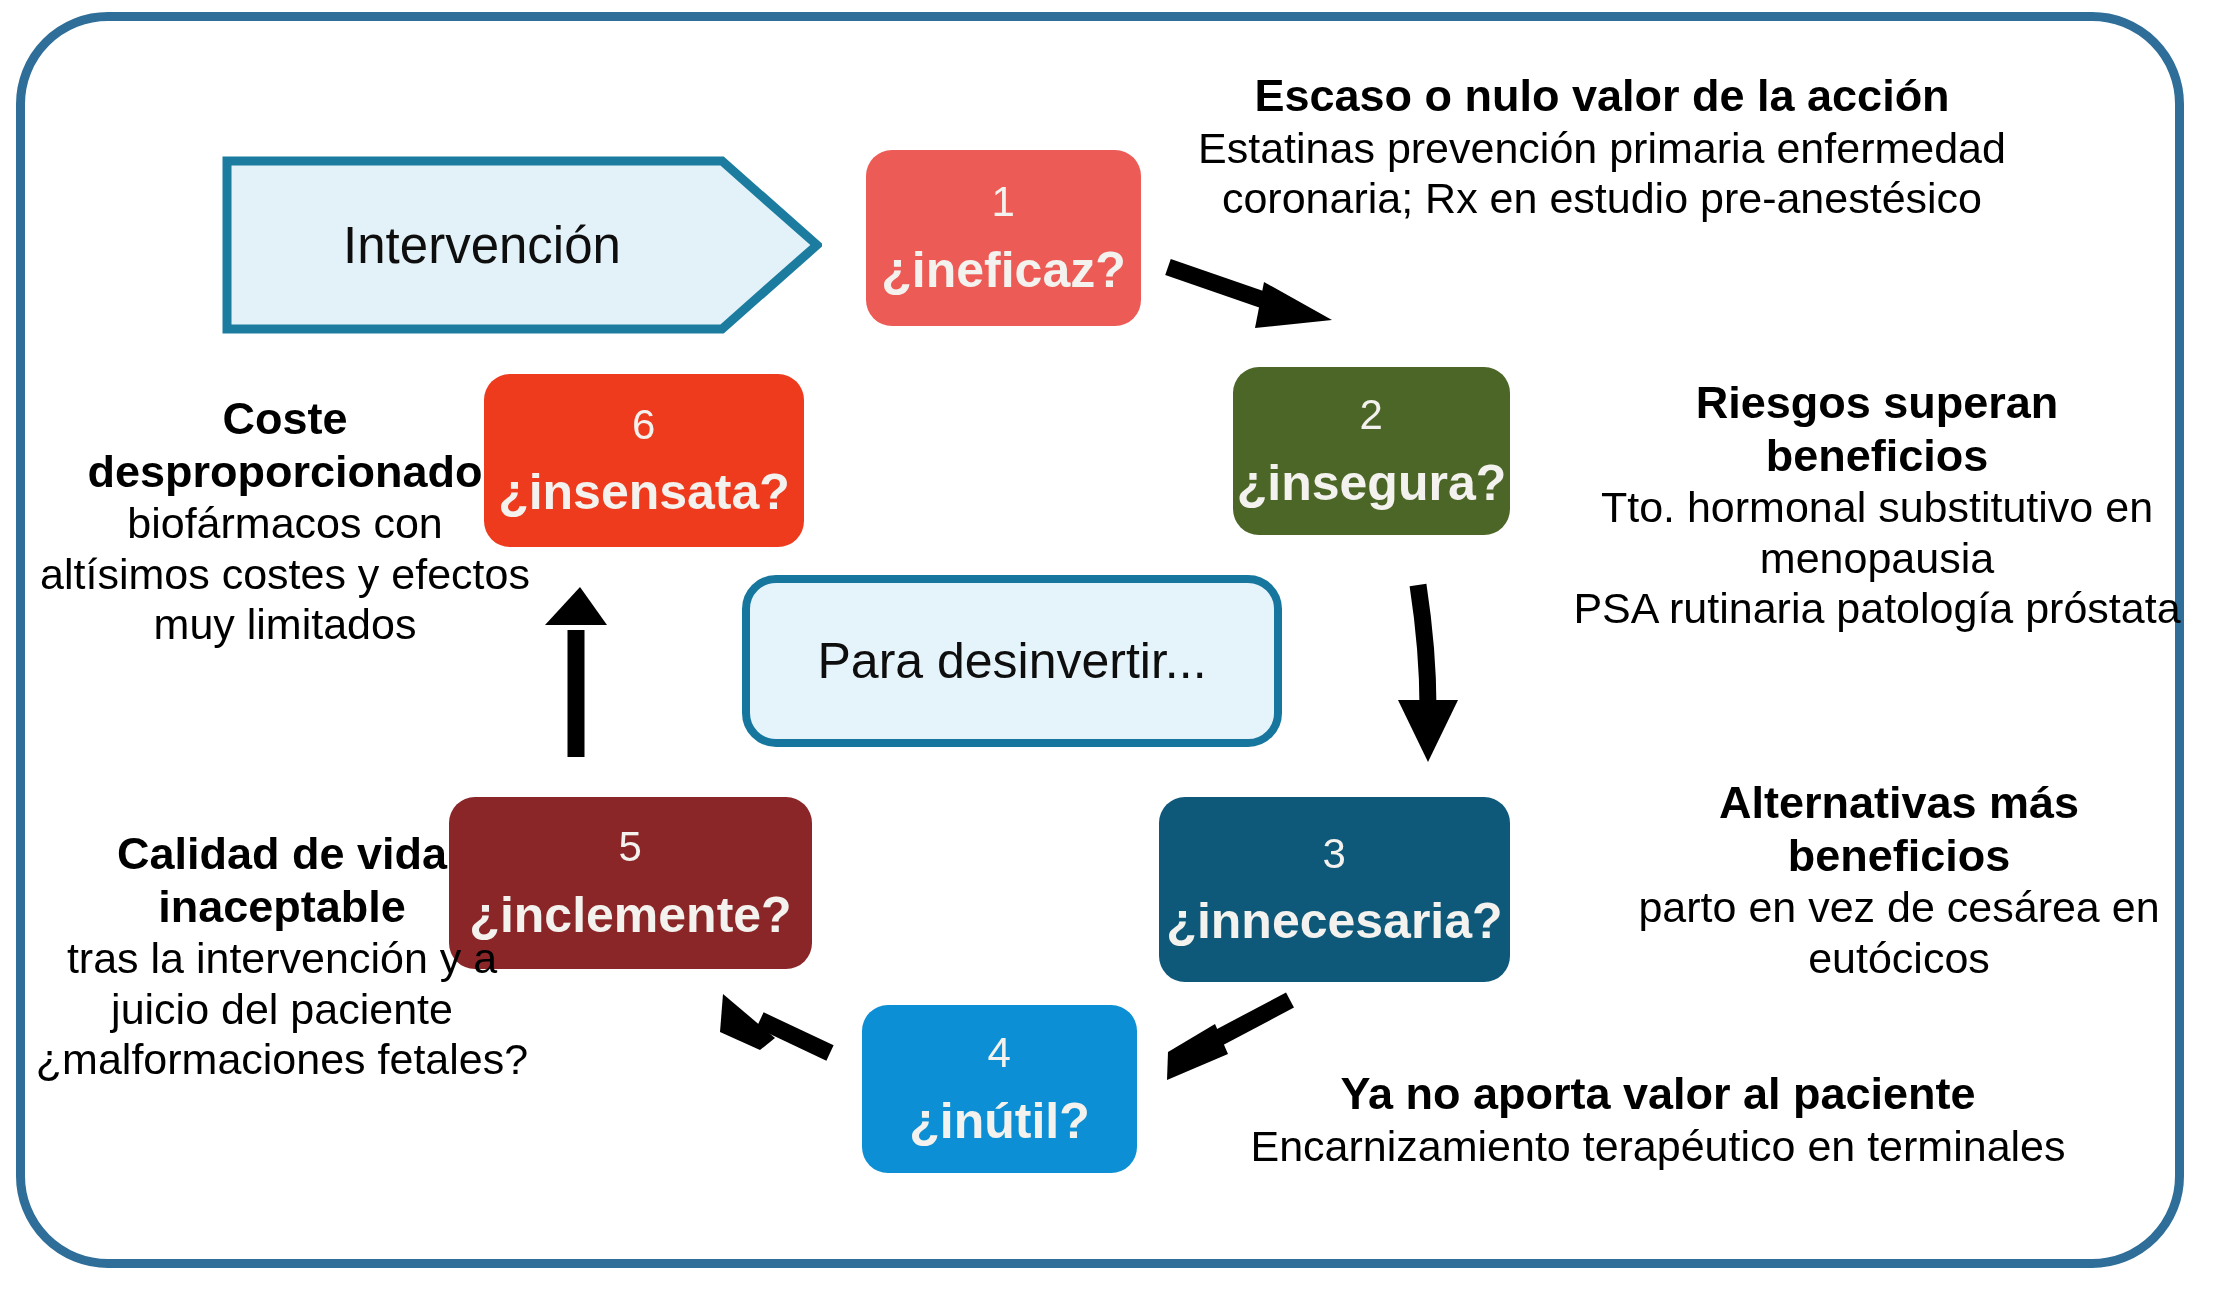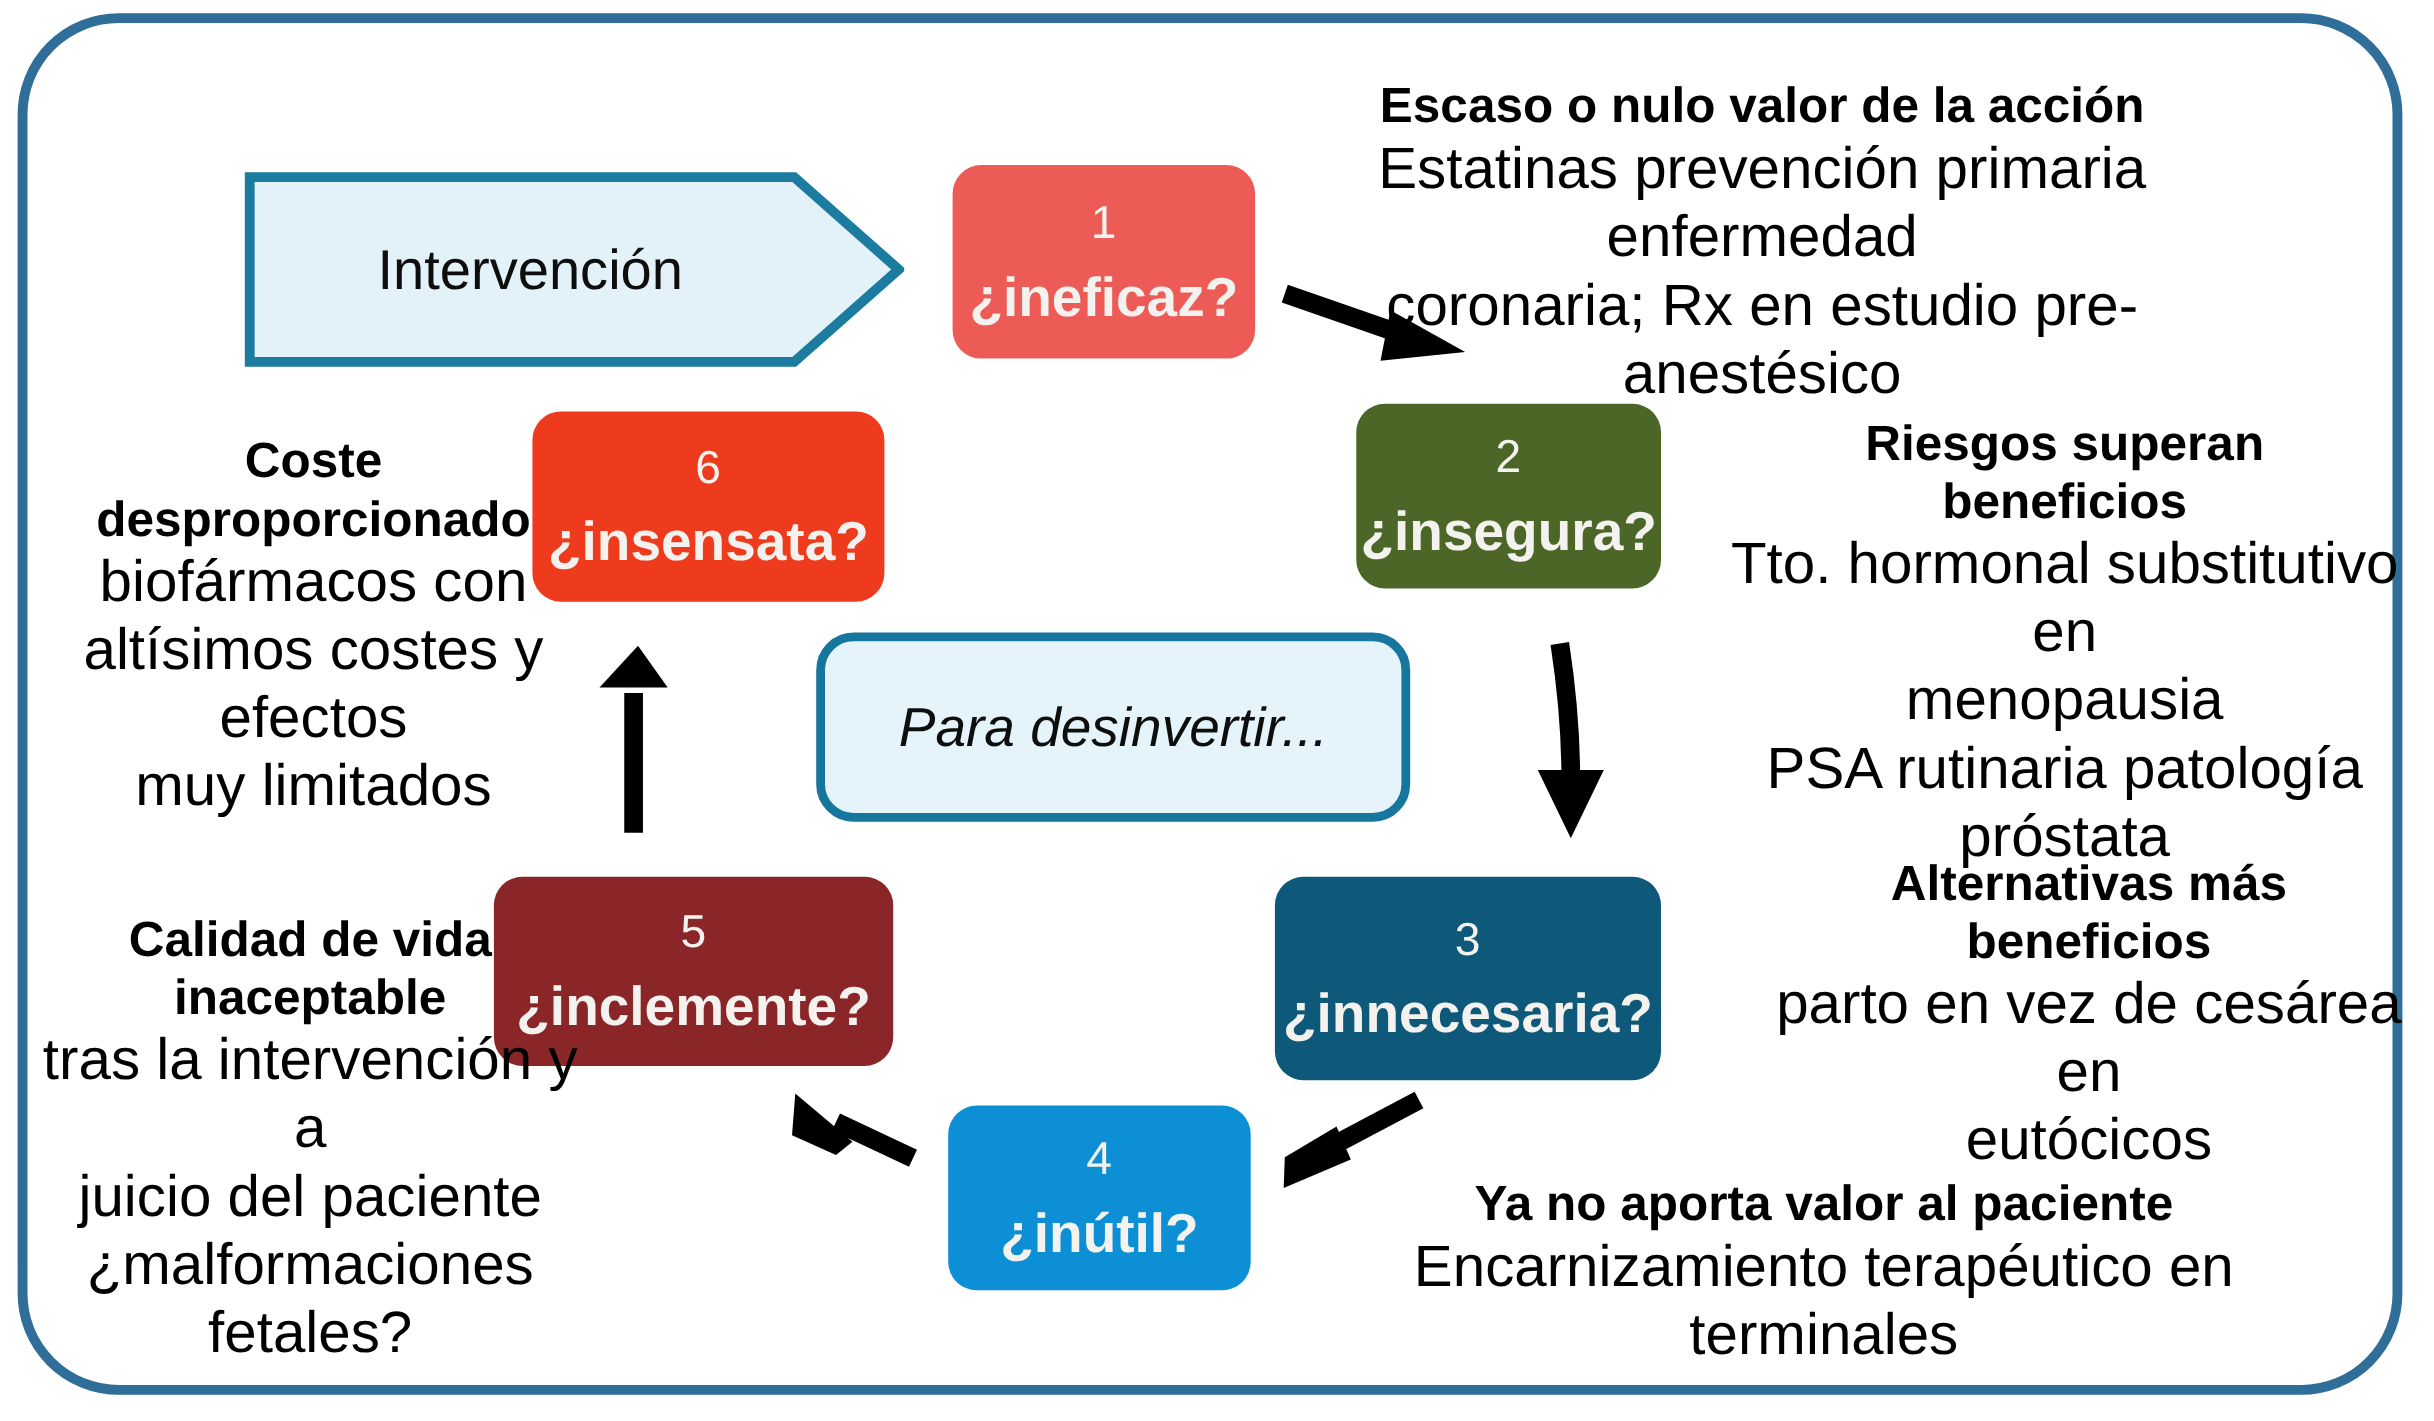--- a/index.html
+++ b/index.html
@@ -96,38 +96,37 @@
     height: 172px;
     background: #E5F4FB;
     border: 8px solid #16769E;
     border-radius: 34px;
     box-sizing: border-box;
     display: flex;
     align-items: center;
     justify-content: center;
     font-size: 50px;
     color: #0E0E0E;
-    font-style: italic;
   }
 
   
   .note {
     position: absolute;
     color: #000000;
     line-height: 1.17;
     text-align: center;
   }
   .note .hd {
     font-weight: bold;
     font-size: 45px;
     display: block;
   }
   .note .bd {
     font-weight: normal;
-    font-size: 53px;
+    font-size: 43px;
     display: block;
   }
 
   #note1 { left: 1182px; top: 70px;  width: 840px; }
   #note2 { left: 1557px; top: 377px; width: 640px; }
   #note3 { left: 1604px; top: 777px; width: 590px; }
   #note4 { left: 1188px; top: 1068px; width: 940px; }
   #note5 { left: 22px;  top: 828px;  width: 520px; }
   #note6 { left: 25px;  top: 393px;  width: 520px; }
 </style>

